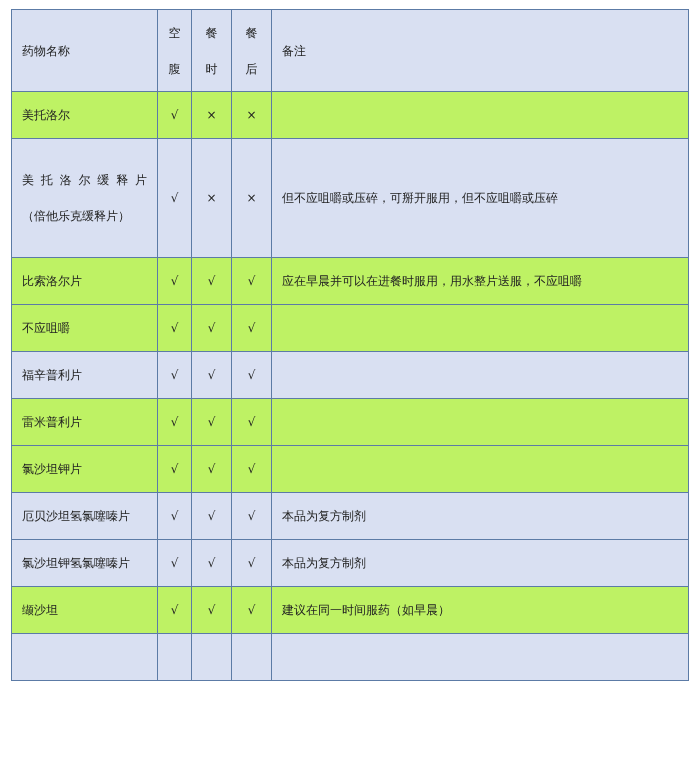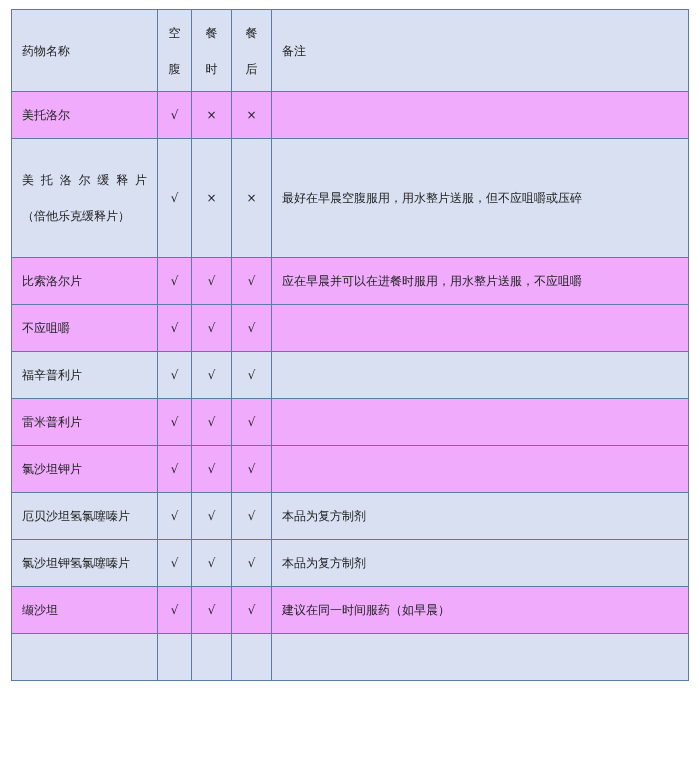--- a/index.html
+++ b/index.html
@@ -2,21 +2,21 @@
 <html><head>
 <meta charset="utf-8">
 <style>
   html, body { margin:0; padding:0; background:#ffffff; }
   body { width:699px; height:780px; overflow:hidden; position:relative;
          font-family:"DejaVu Sans","Liberation Sans",sans-serif; font-size:12px; color:#222; }
   table { position:absolute; left:11px; top:9px; border-collapse:collapse; table-layout:fixed; width:677px; }
   td, th { border:1px solid #5c7ba6; padding:0 10px; font-weight:normal; text-align:left; vertical-align:middle; line-height:36px; }
   col.c0 { width:146px; } col.c1 { width:34px; } col.c2 { width:40px; } col.c3 { width:40px; } col.c4 { width:417px; }
   tr.shade td, tr.shade th { background:#d9e0f2; }
-  tr.plain td { background:#f0abfc; }
+  tr.plain td { background:#bef264; }
   .mark { text-align:center; padding:0; }
   th.hmark { text-align:center; padding:0; }
   tr.head th { height:81px; }
   tr.row td { height:46px; }
   tr.tall td { height:118px; }
   .namesp { letter-spacing:0; text-align:justify; text-align-last:left; line-height:36px; }
 </style>
 </head>
 <body>
 
@@ -41,21 +41,21 @@
         <td class="mark">√</td>
         <td class="mark">×</td>
         <td class="mark">×</td>
         <td></td>
       </tr>
       <tr class="tall shade">
         <td class="namesp">美 托 洛 尔 缓 释 片　　（倍他乐克缓释片）</td>
         <td class="mark">√</td>
         <td class="mark">×</td>
         <td class="mark">×</td>
-        <td>最好在早晨空腹服用，用水整片送服，但不应咀嚼或压碎</td>
+        <td>但不应咀嚼或压碎，可掰开服用，但不应咀嚼或压碎</td>
       </tr>
       <tr class="row plain">
         <td>比索洛尔片</td>
         <td class="mark">√</td>
         <td class="mark">√</td>
         <td class="mark">√</td>
         <td>应在早晨并可以在进餐时服用，用水整片送服，不应咀嚼</td>
       </tr>
       <tr class="row plain">
         <td>不应咀嚼</td>

